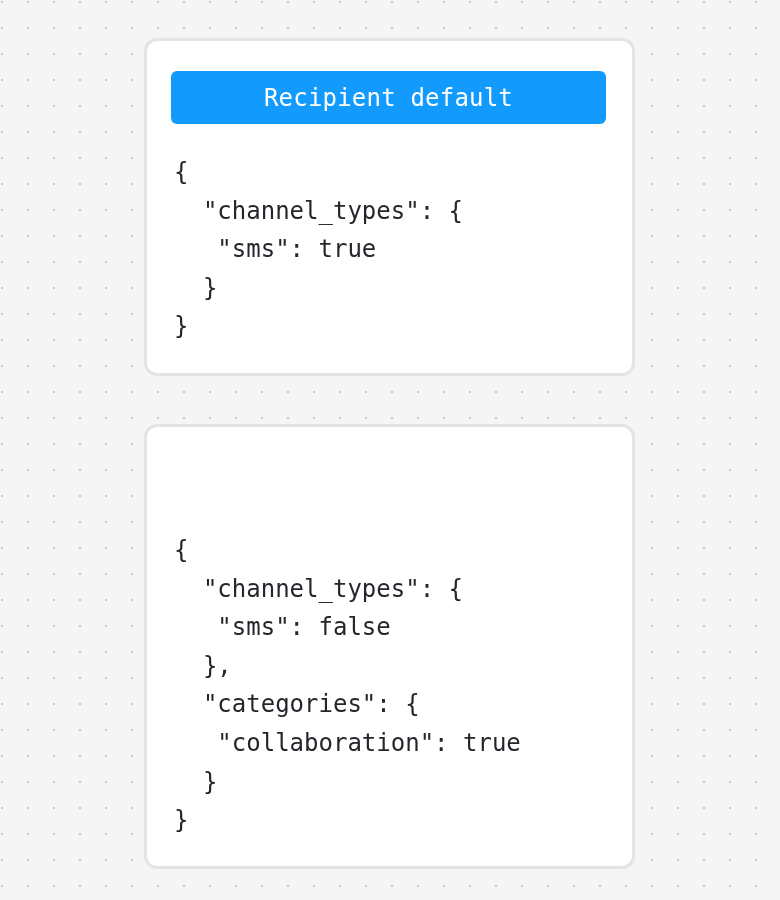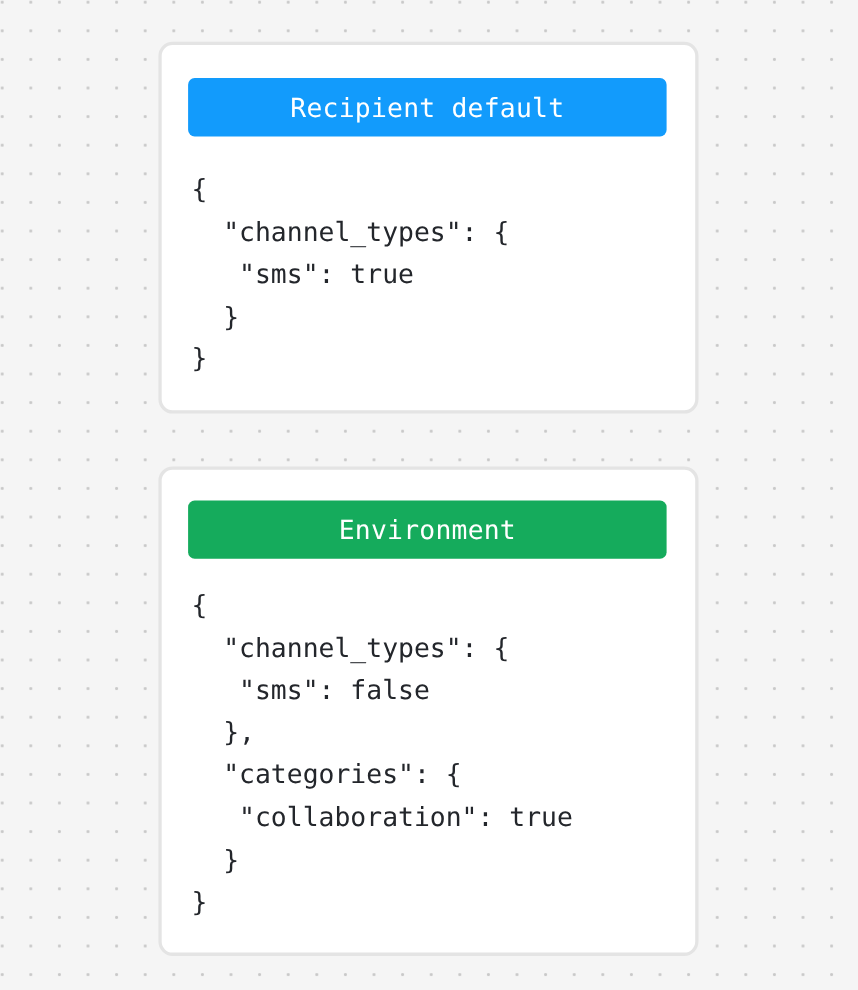--- a/index.html
+++ b/index.html
@@ -105,22 +105,19 @@
       <span class="card-header-title" style="color: rgb(255, 255, 255);">Recipient default</span>
     </div>
 
     <div class="card-body">
       <pre class="json-block"><span class="json-line">{</span><span class="json-line">  "channel_types": {</span><span class="json-line">   "sms": true</span><span class="json-line">  }</span><span class="json-line">}</span></pre>
     </div>
   </div>
 
   <div class="card" id="card-environment">
 
-    <div class="card-header" style="background-color: rgb(21, 171, 92);">
-      <span class="card-header-title" style="color: rgb(255, 255, 255);">Environment</span>
-    </div>
 
     <div class="card-body">
       <pre class="json-block"><span class="json-line">{</span><span class="json-line">  "channel_types": {</span><span class="json-line">   "sms": false</span><span class="json-line">  },</span><span class="json-line">  "categories": {</span><span class="json-line">   "collaboration": true</span><span class="json-line">  }</span><span class="json-line">}</span></pre>
     </div>
   </div>
 
 </div>
 
 </body></html>

